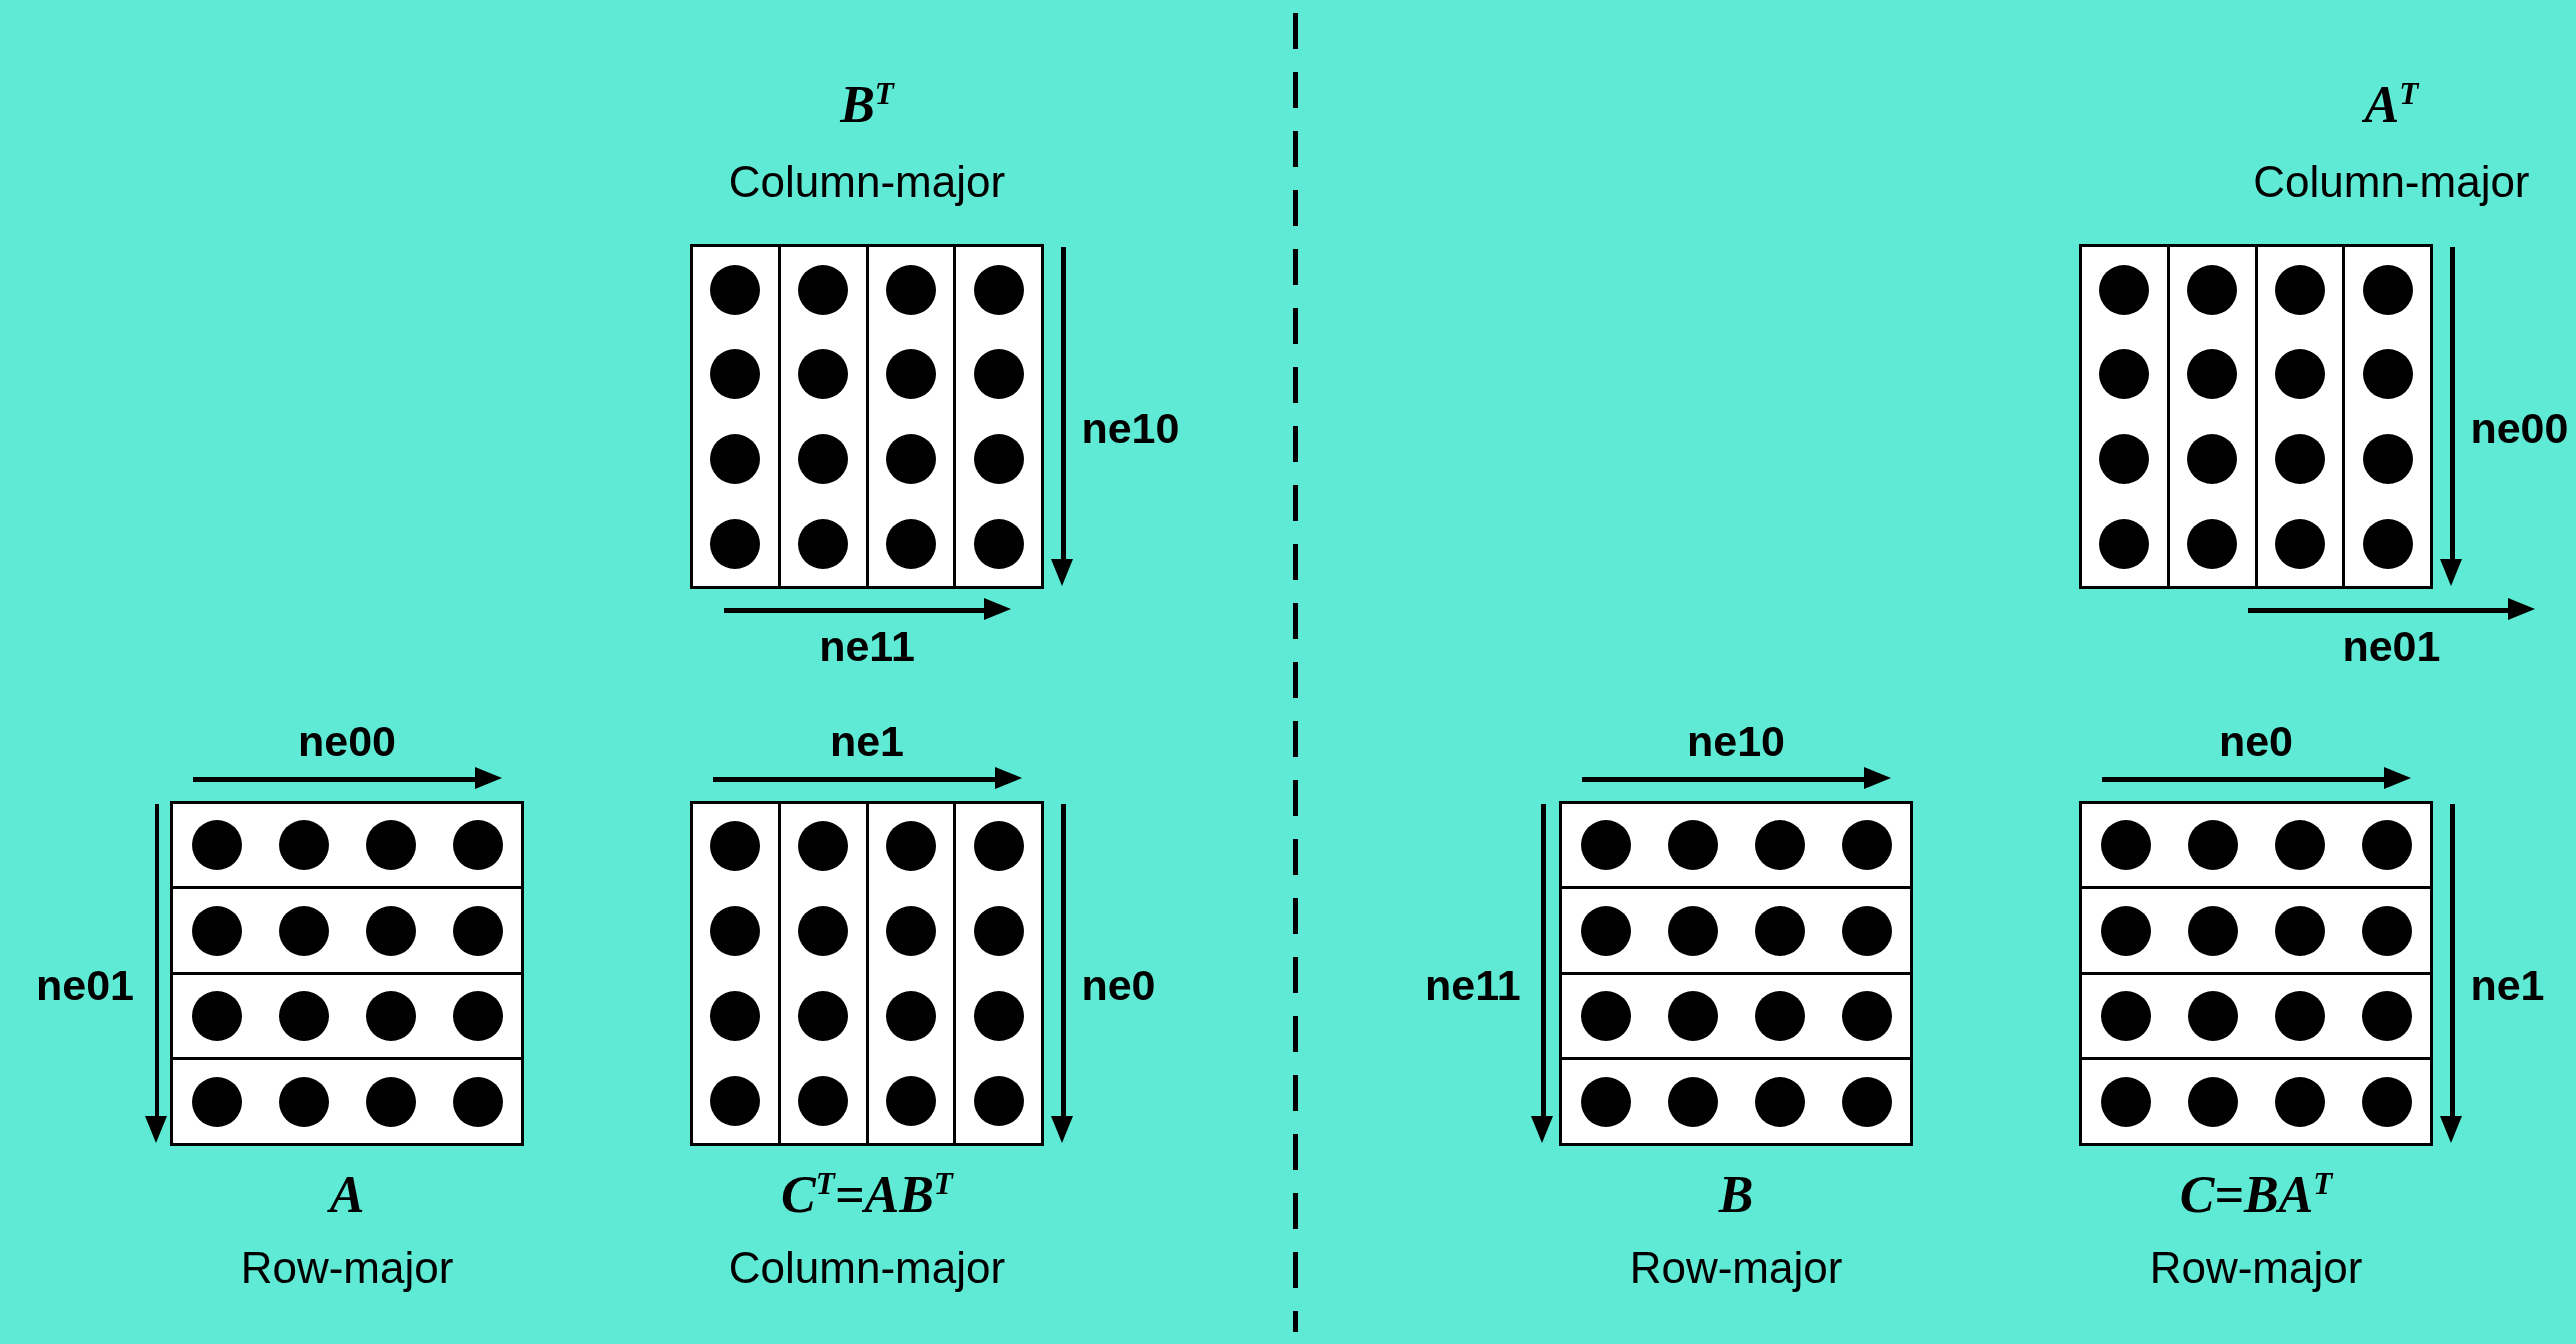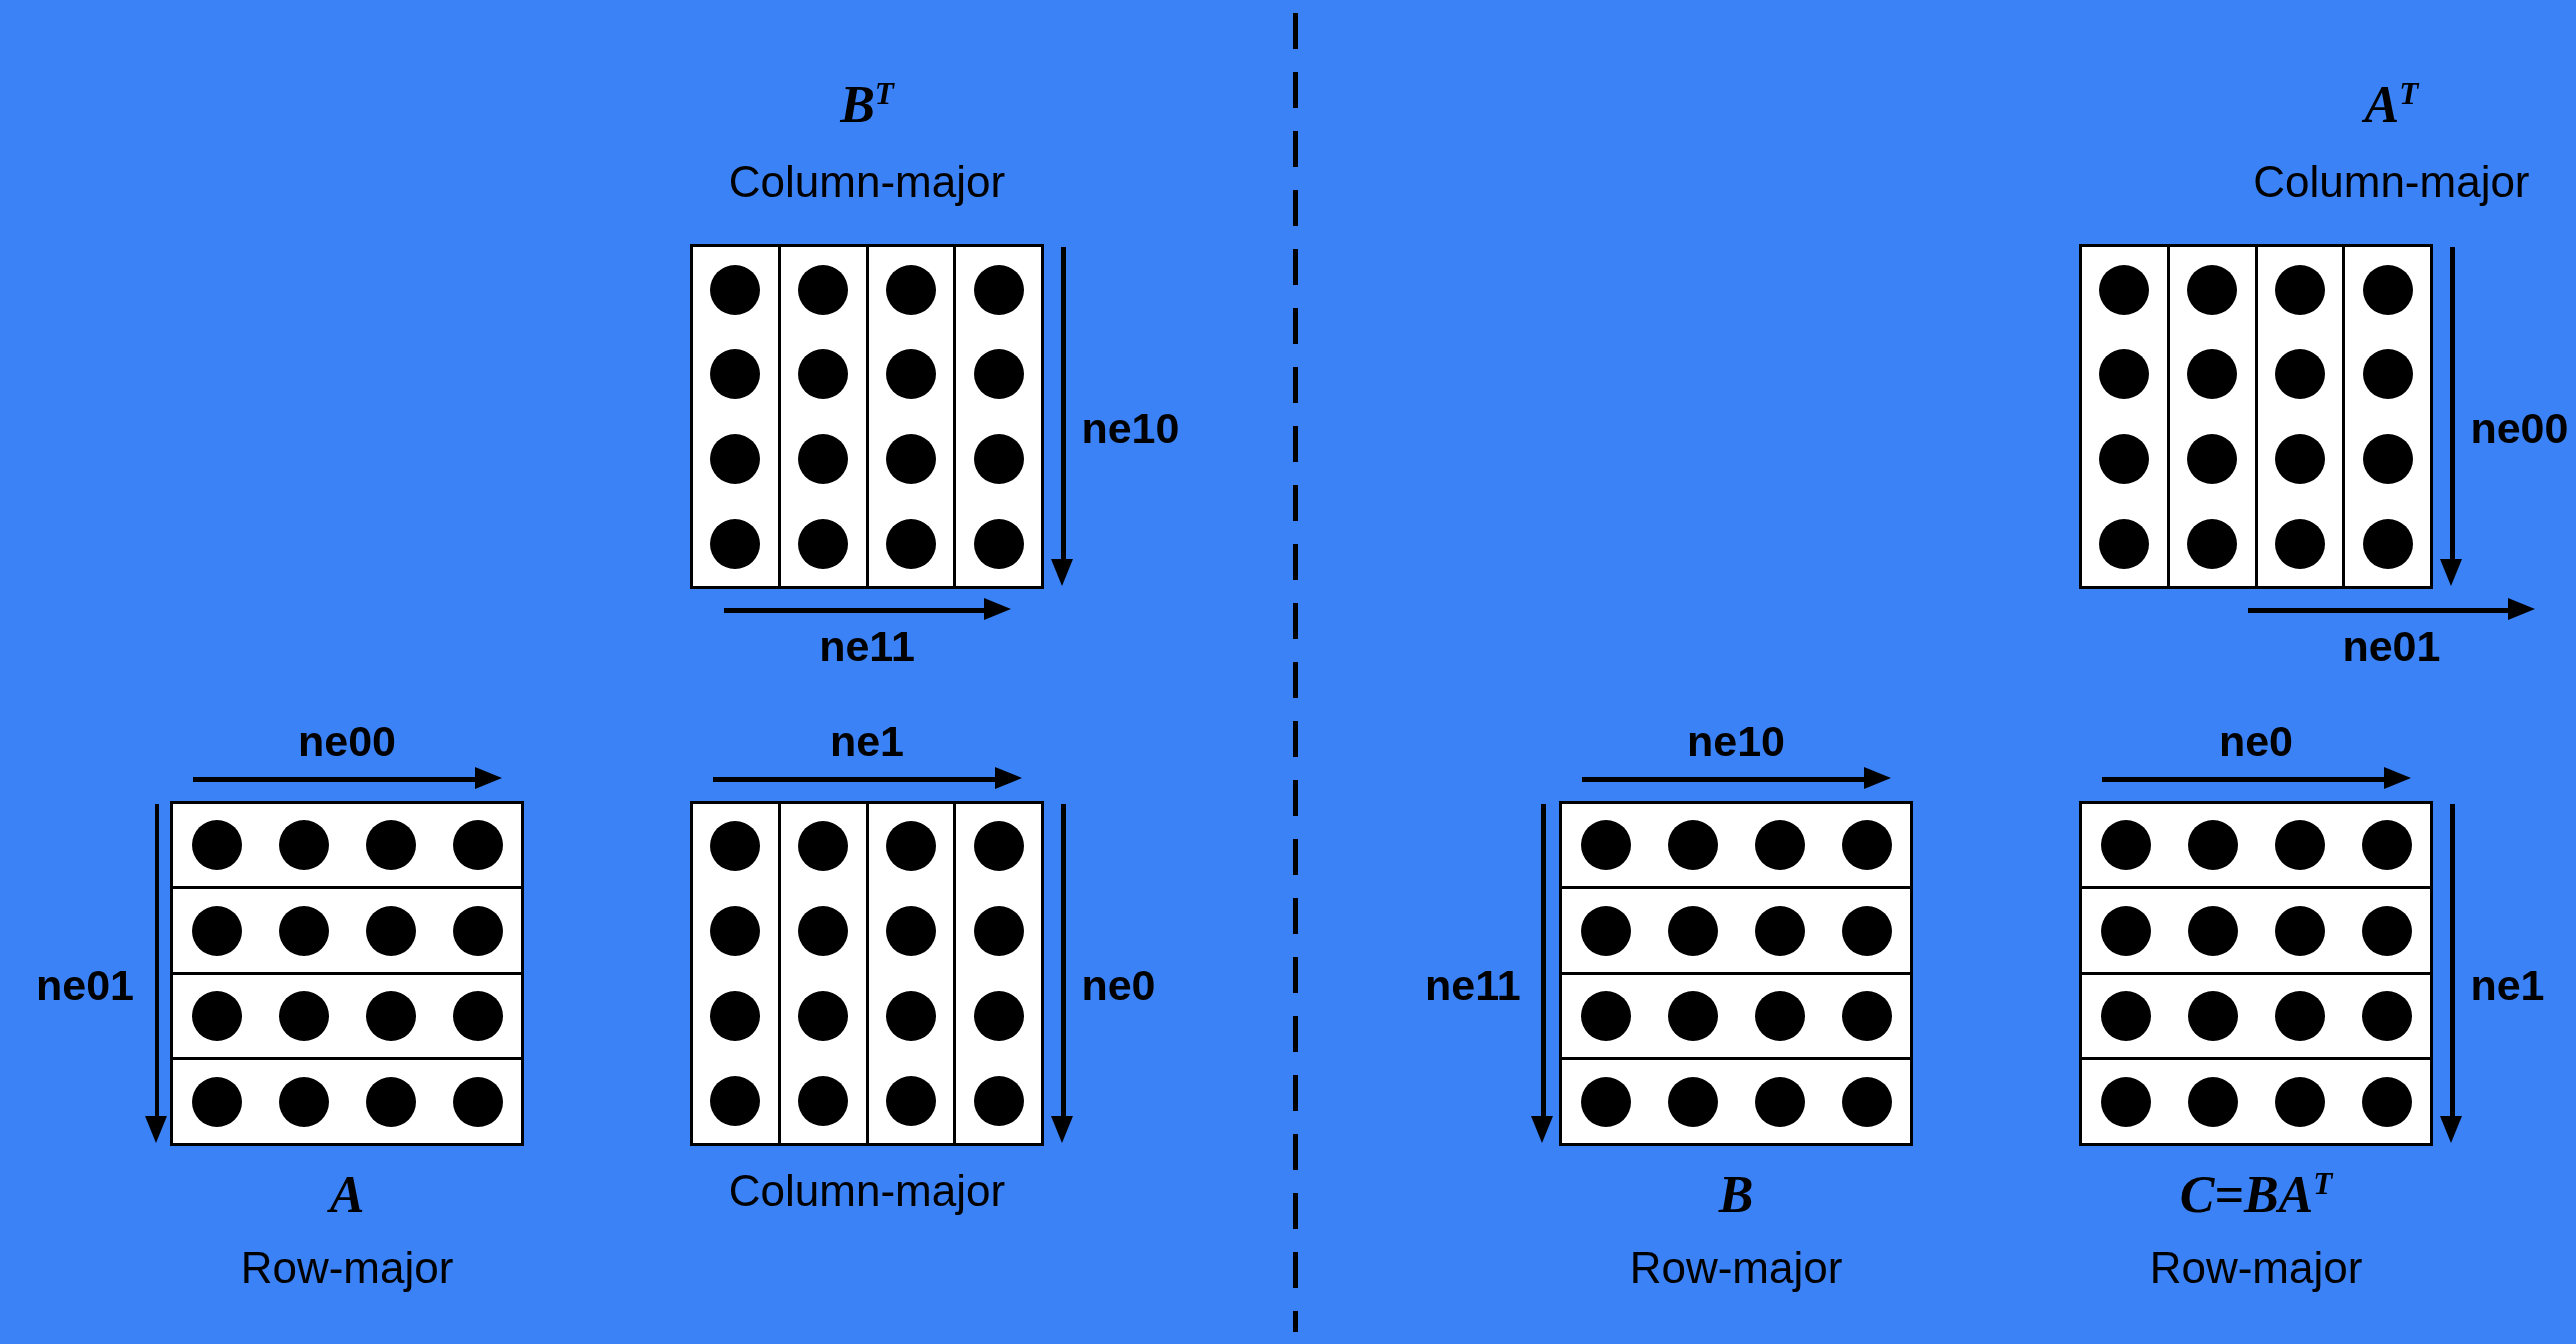--- a/index.html
+++ b/index.html
@@ -3,21 +3,21 @@
 <meta charset="utf-8">
 <style>
   * { box-sizing: border-box; margin: 0; padding: 0; }
   html, body { width: 2576px; height: 1344px; }
   body {
     background: #ffffff;
     color: #000000;
     font-family: "Liberation Sans", sans-serif;
     overflow: hidden;
   }
-  .figure { position: relative; width: 2576px; height: 1344px; background: #3b82f6; }
+  .figure { position: relative; width: 2576px; height: 1344px; background: #5eead4; }
   .panel { position: absolute; top: 0; height: 1344px; }
   .panel-left { left: 0; width: 1288px; }
   .panel-right { left: 1288px; width: 1288px; }
   .divider {
     position: absolute; left: 1293px; top: 12.5px; width: 5.4px; height: 1319px;
     background: repeating-linear-gradient(to bottom, #000 0 36px, transparent 36px 59px);
   }
 
   .assembly { position: absolute; display: flex; flex-direction: column; }
 
@@ -198,20 +198,21 @@
               <span class="dot"></span>
               <span class="dot"></span>
             </div>
           </div>
         <div class="axis-right">
           <div class="v-arrow"></div>
           <span class="ne-label">ne0</span>
         </div>
       </div>
       <div class="ttl-below">
+        <div class="math-label"><span>C</span><sup>T</sup><span>=AB</span><sup>T</sup></div>
         <div class="layout-label">Column-major</div>
       </div>
     </div>
 
   </div>
 
   <div class="divider"></div>
 
   <div class="panel panel-right">
 

